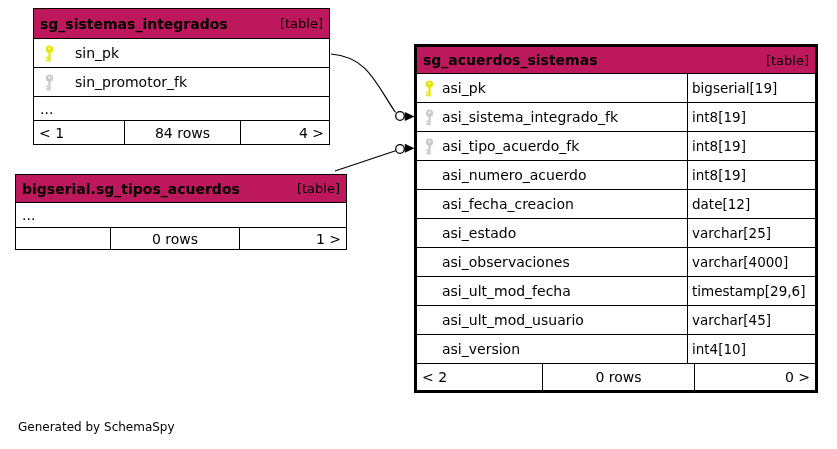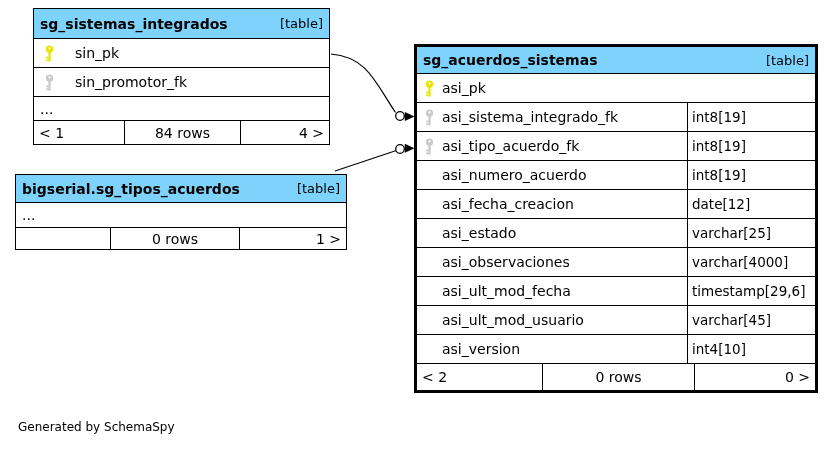--- a/index.html
+++ b/index.html
@@ -20,21 +20,21 @@
   .db-table {
     position: absolute;
     background: #ffffff;
     border: 1px solid #000000;
     z-index: 2;
     font-size: 14px;
     color: #000000;
   }
   .db-table.main { border-width: 3px; }
   .thead {
-    background: #7dd3fc;
+    background: #be185d;
     border-bottom: 1px solid #000000;
     display: flex;
     justify-content: space-between;
     align-items: center;
     padding: 0 6px;
   }
   .tname { font-weight: bold; font-size: 14px; white-space: nowrap; }
   .tbadge { font-size: 13px; white-space: nowrap; }
   .trow {
     display: flex;
@@ -184,20 +184,21 @@
           <span class="keyslot">
             <svg width="9" height="17" viewBox="0 0 9 17" xmlns="http://www.w3.org/2000/svg">
               <circle cx="4.5" cy="4.2" r="3.6" fill="#e4e400"></circle>
               <rect x="3.4" y="6.5" width="2.2" height="10" fill="#e4e400"></rect>
               <rect x="1.1" y="11.6" width="2.4" height="1.7" fill="#e4e400"></rect>
               <rect x="1.1" y="14.4" width="2.4" height="1.7" fill="#e4e400"></rect>
               <circle cx="4.5" cy="3.4" r="1.1" fill="#ffffff"></circle>
             </svg>
           </span>
           <span class="colname">asi_pk</span>
+          <span class="coltype">bigserial[19]</span>
         </div>
         <div class="trow">
           <span class="keyslot">
             <svg width="9" height="17" viewBox="0 0 9 17" xmlns="http://www.w3.org/2000/svg">
               <circle cx="4.5" cy="4.2" r="3.6" fill="#c9c9c9"></circle>
               <rect x="3.4" y="6.5" width="2.2" height="10" fill="#c9c9c9"></rect>
               <rect x="1.1" y="11.6" width="2.4" height="1.7" fill="#c9c9c9"></rect>
               <rect x="1.1" y="14.4" width="2.4" height="1.7" fill="#c9c9c9"></rect>
               <circle cx="4.5" cy="3.4" r="1.1" fill="#ffffff"></circle>
             </svg>

